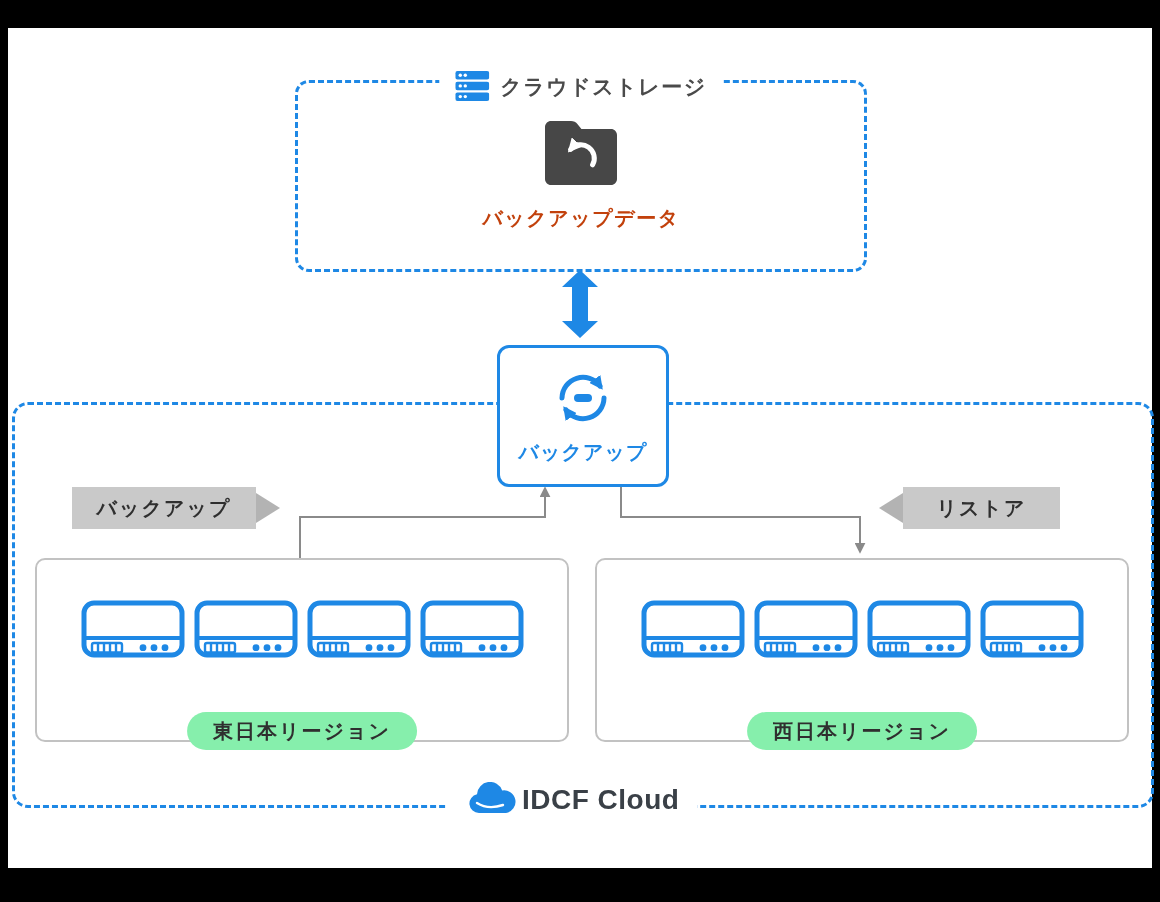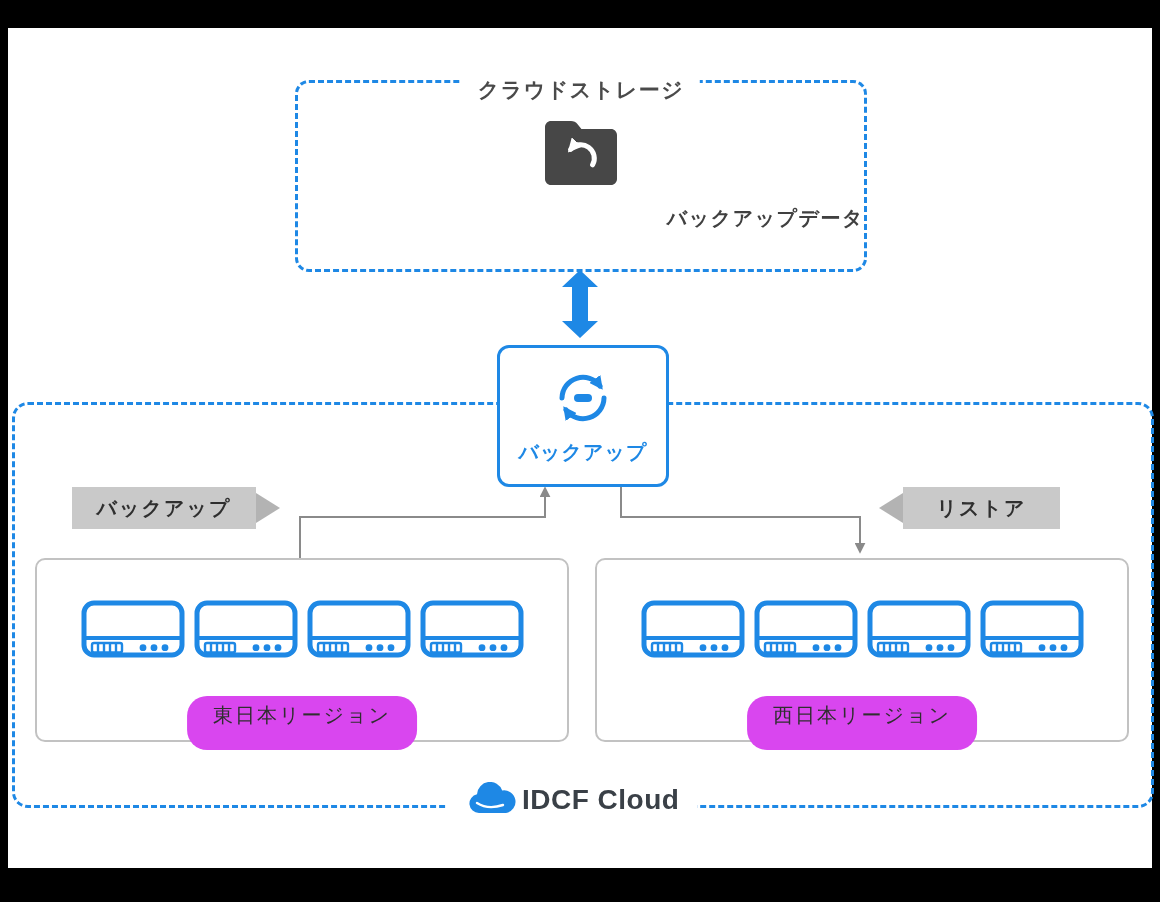--- a/index.html
+++ b/index.html
@@ -9,28 +9,28 @@
   }
   .frame{position:absolute;left:8px;top:28px;width:1144px;height:840px;background:#fff;}
 
   
   .storage-box{
     position:absolute;left:295px;top:80px;width:566px;height:186px;
     border:3px dashed #1e88e5;border-radius:14px;background:#fff;z-index:1;
   }
   .storage-title{
     position:absolute;left:50%;top:-18px;transform:translateX(-50%);
-    background:#fff;display:flex;align-items:flex-start;gap:11px;
-    padding:0 16px;height:36px;white-space:nowrap;flex-direction:column;
+    background:#fff;display:flex;align-items:flex-end;gap:11px;
+    padding:0 16px;height:36px;white-space:nowrap;
   }
   .storage-title .ttl{font-size:21px;font-weight:bold;color:#4a4a4a;letter-spacing:1.5px;}
   .folder-wrap{position:absolute;left:50%;top:30px;transform:translateX(-50%);}
   .storage-data-label{
-    position:absolute;left:0;right:0;top:122px;text-align:right;
-    font-size:20px;font-weight:bold;color:#404040;letter-spacing:1.5px;font-family:Liberation Mono, monospace;
+    position:absolute;left:0;right:0;top:122px;text-align:center;
+    font-size:20px;font-weight:bold;color:#c2410c;letter-spacing:1.5px;font-family:Liberation Mono, monospace;
   }
 
   
   .backup-box{
     position:absolute;left:497px;top:345px;width:166px;height:136px;
     background:#fff;border:3px solid #1e88e5;border-radius:12px;z-index:3;
     display:flex;flex-direction:column;align-items:center;justify-content:center;gap:5px;
   }
   .backup-box .lbl{font-size:20px;font-weight:bold;color:#1e88e5;letter-spacing:1px;}
 
@@ -57,22 +57,22 @@
   .region-box{
     position:absolute;top:558px;width:530px;height:180px;background:#fff;
     border:2px solid #c2c2c2;border-radius:10px;z-index:2;
   }
   .region-east{left:35px;}
   .region-west{left:595px;}
   .servers{position:absolute;top:40px;left:0;right:0;display:flex;justify-content:center;gap:9px;}
   .server{width:104px;height:58px;display:block;}
   .region-pill{
     position:absolute;left:50%;bottom:-10px;transform:translateX(-50%);
-    background:#d946ef;border-radius:20px;height:54px;line-height:38px;padding:0 26px;
-    font-size:20px;font-weight:normal;color:#2f2f2f;letter-spacing:2px;white-space:nowrap;z-index:3;
+    background:#86efac;border-radius:20px;height:38px;line-height:38px;padding:0 26px;
+    font-size:20px;font-weight:bold;color:#2f2f2f;letter-spacing:2px;white-space:nowrap;z-index:3;
   }
 
   
   .logo{
     position:absolute;left:448px;top:776px;height:48px;z-index:3;background:#fff;
     display:flex;align-items:center;gap:4px;padding:0 18px;
   }
   .logo .brand{font-size:28px;font-weight:bold;color:#3a4047;letter-spacing:0.5px;}
 
   .overlay{position:absolute;left:0;top:0;width:1160px;height:902px;z-index:2;pointer-events:none;}

